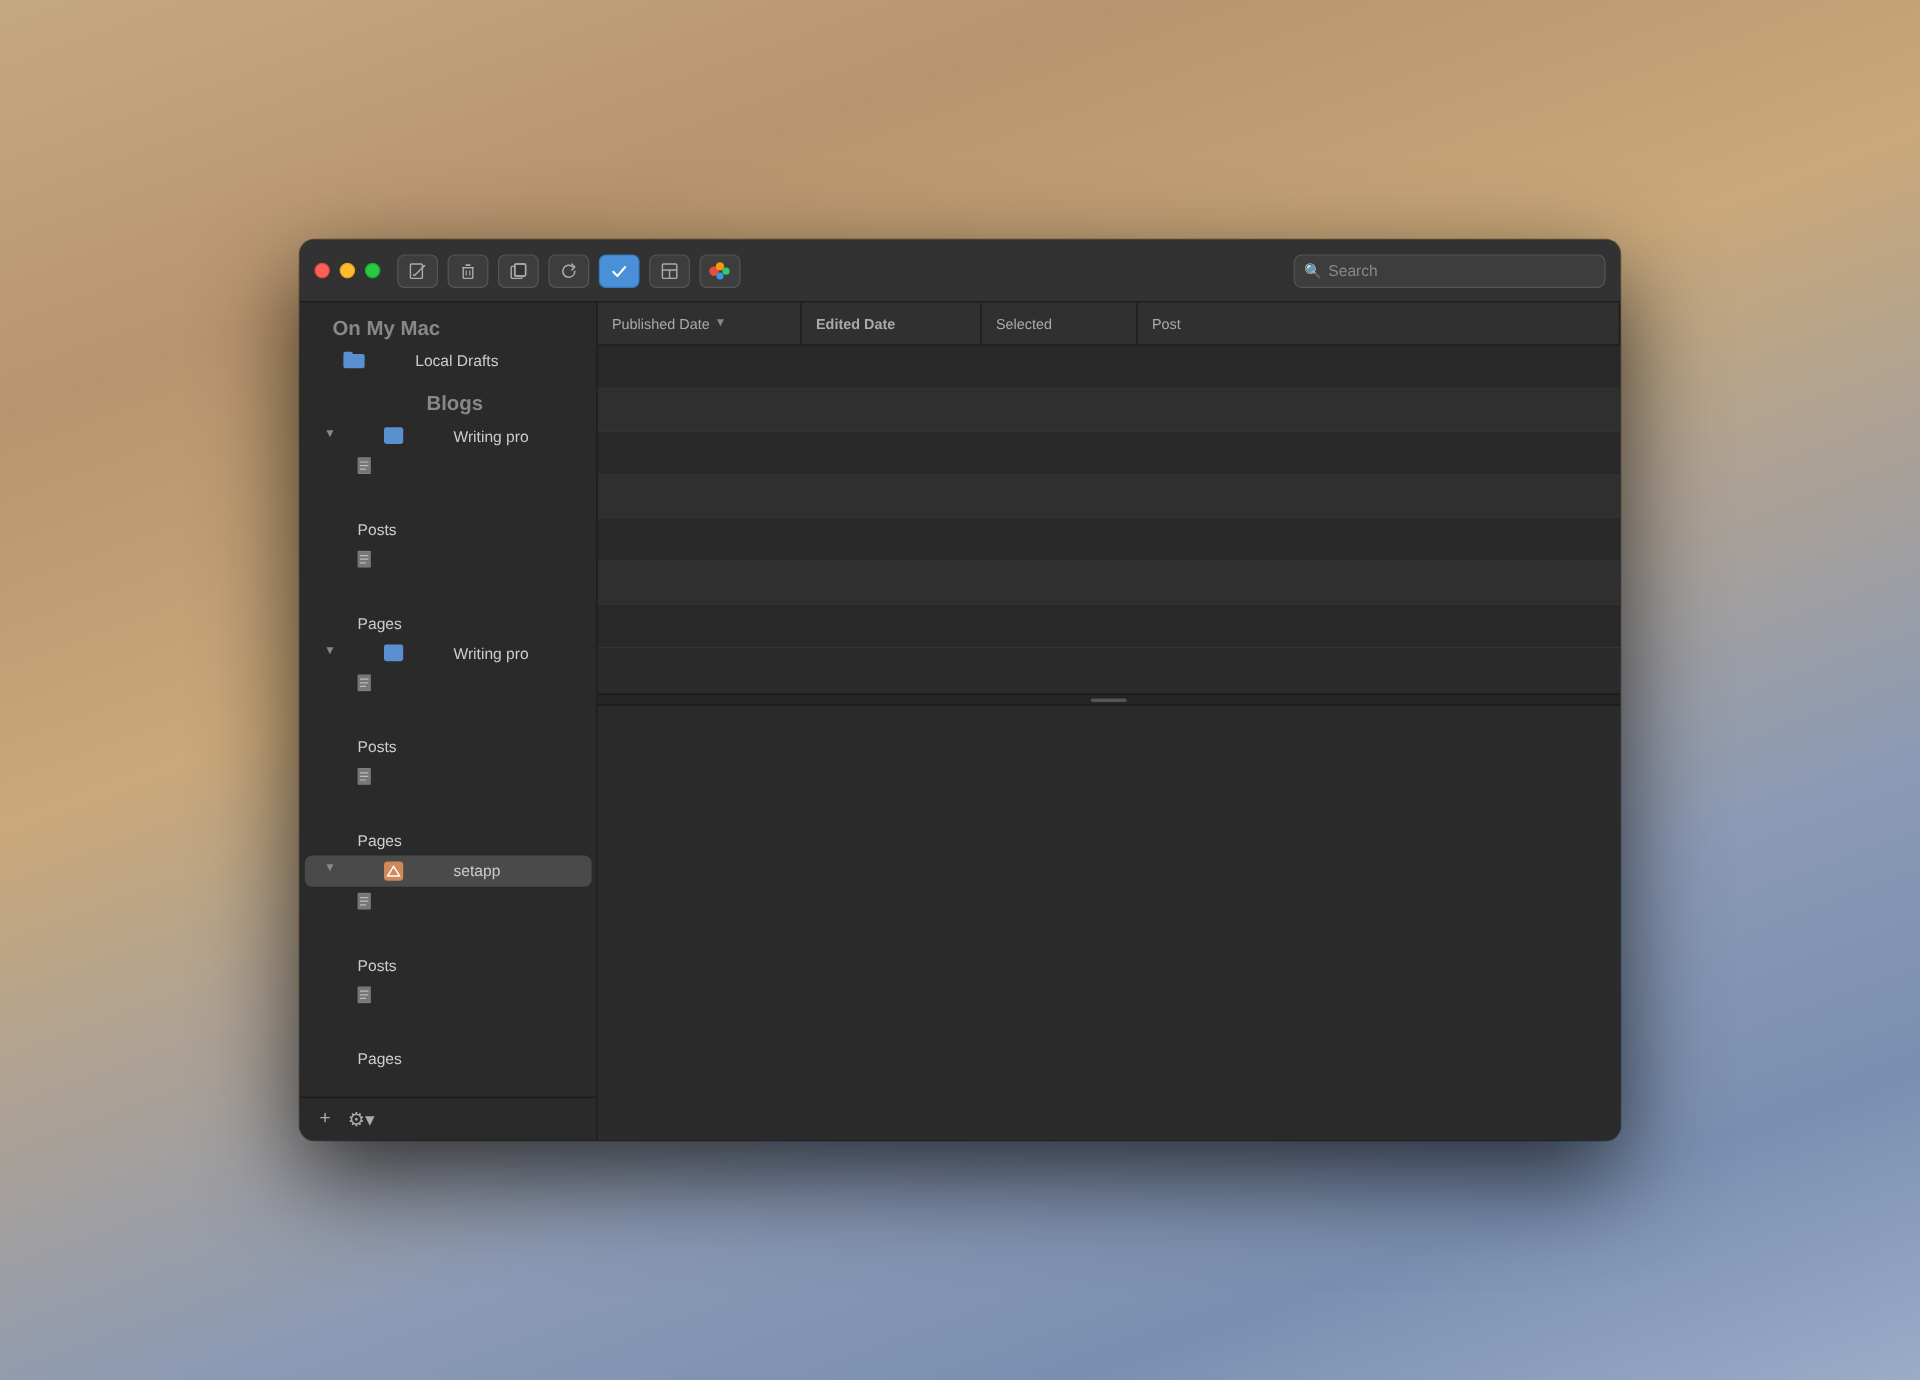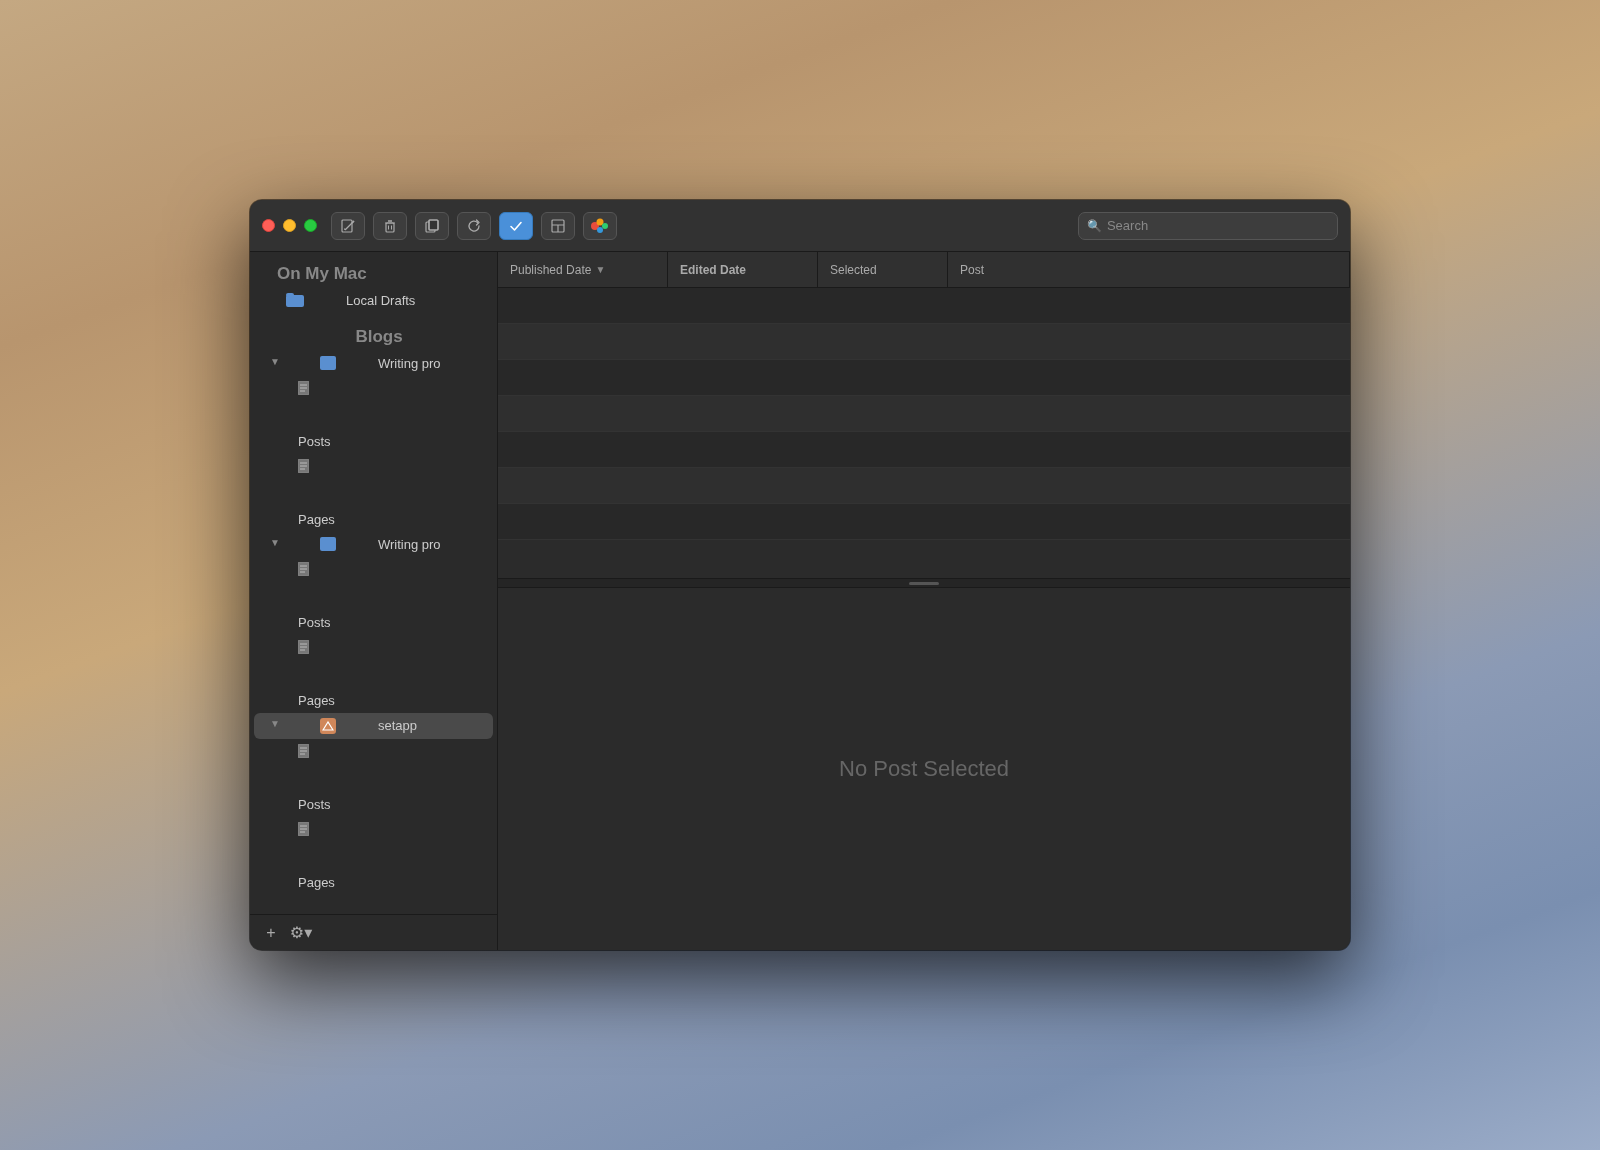--- a/index.html
+++ b/index.html
@@ -519,18 +519,15 @@
         <div class="table-row"></div>
         <div class="table-row"></div>
         <div class="table-row"></div>
         <div class="table-row"></div>
       </div>
 
       <div class="pane-divider">
         <div class="divider-dot"></div>
       </div>
 
-      <div class="preview-pane">
-        <span class="no-post-label">No Post Selected</span>
-      </div>
     </div>
   </div>
 </div>
 
 </body></html>

